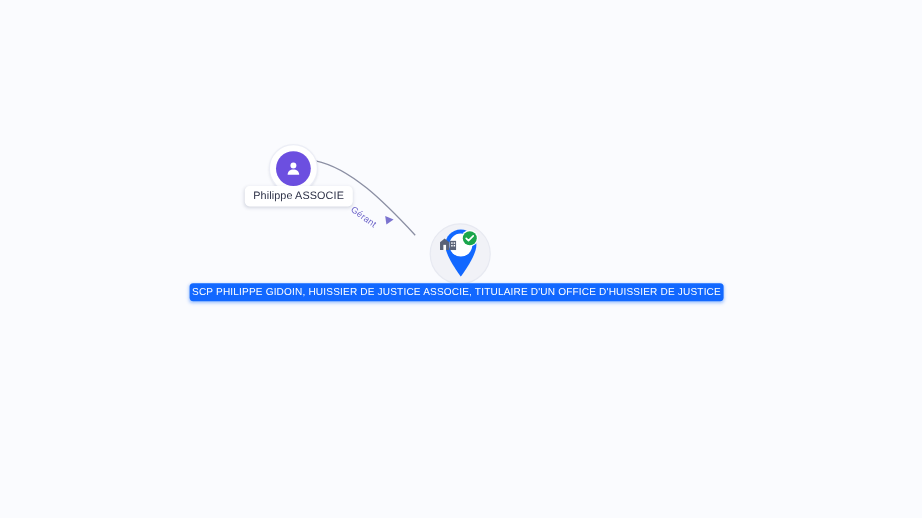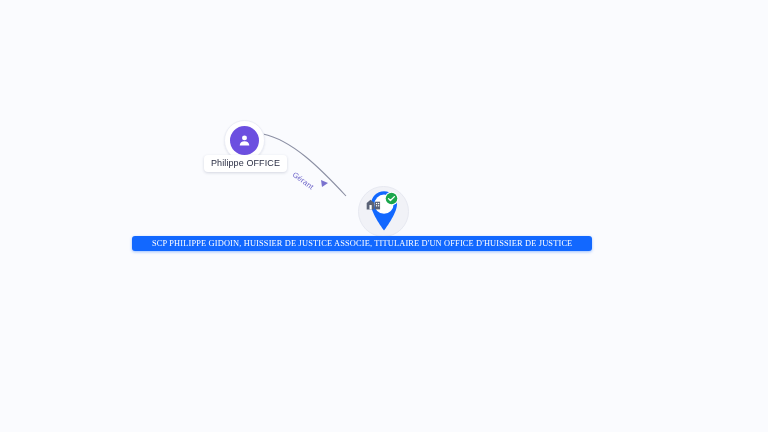--- a/index.html
+++ b/index.html
@@ -122,33 +122,32 @@
     position: absolute;
     left: 26px;
     top: 5px;
     width: 15px;
     height: 15px;
   }
 
   
   #company-bar {
     position: absolute;
-    left: 132px;
+    left: 158px;
     top: 236px;
     height: 15px;
     line-height: 15px;
-    padding: 0 20px;
+    padding: 0 2px;
     background: #1268ff;
     color: #ffffff;
     font-size: 8.4px;
     letter-spacing: .15px;
     border-radius: 3px;
     white-space: nowrap;
     box-shadow: 0 1px 3px rgba(18,104,255,.40);
-    font-family: Liberation Serif, serif;
   }
 </style>
 </head>
 <body>
 
 <div id="graph-canvas">
 
   <svg id="edge-layer" viewBox="0 0 768 432" xmlns="http://www.w3.org/2000/svg">
     <path d="M 263 134 C 292 140, 320 168, 346 196" fill="none" stroke="#8b8fa3" stroke-width="1.1"></path>
     <polygon points="321,180 328,183 322,187" fill="#7b73cf"></polygon>
@@ -158,21 +157,21 @@
 
   <div id="person-node">
     <div class="halo"></div>
     <div class="disc">
       <svg width="17" height="17" viewBox="0 0 24 24" xmlns="http://www.w3.org/2000/svg">
         <circle cx="12" cy="8.3" r="3.5" fill="#ffffff"></circle>
         <path d="M5.2 19.2c0-3.9 3.1-6.1 6.8-6.1s6.8 2.2 6.8 6.1z" fill="#ffffff"></path>
       </svg>
     </div>
   </div>
-  <div class="person-chip">Philippe OFFICE</div>
+  <div class="person-chip">Philippe ASSOCIE</div>
 
   <div id="company-node">
     <div class="halo"></div>
     <div class="pin-wrap">
       <svg width="30" height="42" viewBox="0 0 30 42" xmlns="http://www.w3.org/2000/svg">
         <path d="M15 1.2C7.8 1.2 2 7 2 14.2c0 9.3 13 26.3 13 26.3s13-17 13-26.3C28 7 22.2 1.2 15 1.2z" fill="#1268ff"></path>
         <circle cx="15" cy="14.2" r="9.6" fill="#ffffff"></circle>
       </svg>
     </div>
     <div class="building">

